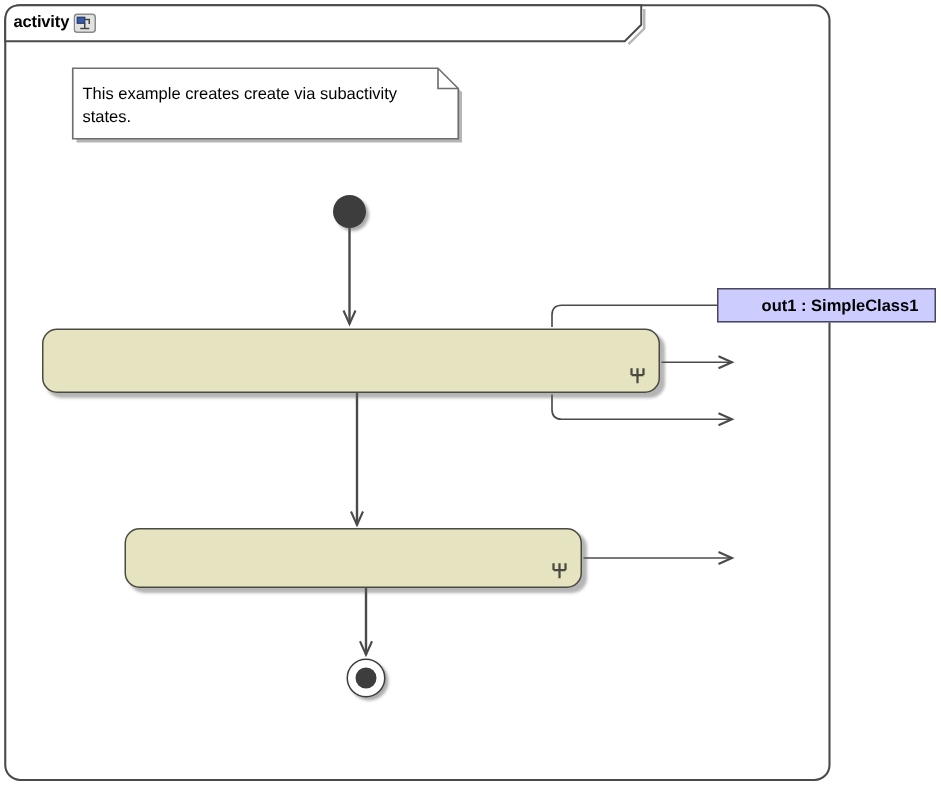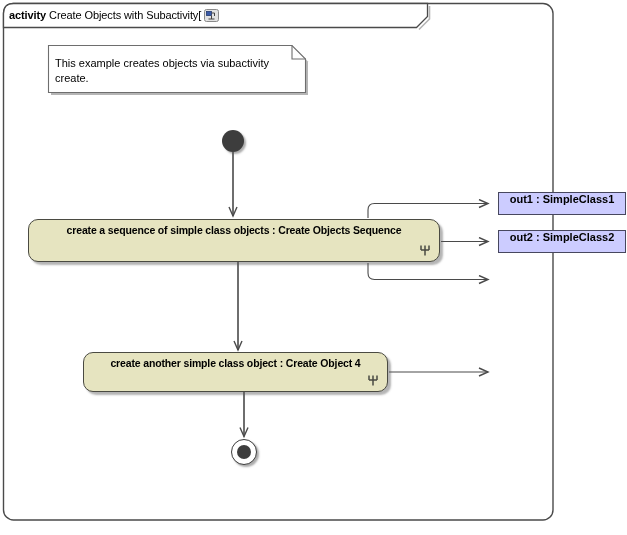--- a/index.html
+++ b/index.html
@@ -32,24 +32,24 @@
   .action1{left:28px;top:219px;width:412px;height:43px;}
   .action2{left:83px;top:352px;width:305px;height:40px;}
   .action-label{
     margin-top:4px;text-align:center;white-space:nowrap;
     font-size:10.5px;font-weight:bold;letter-spacing:-0.15px;
   }
   .rake{position:absolute;right:7px;bottom:4px;}
 
   
   .pin{
-    position:absolute;left:498px;width:126px;height:21px;z-index:2;
+    position:absolute;left:478px;width:126px;height:21px;z-index:2;
     box-sizing:content-box;background:#ccccff;border:1.2px solid #47475e;
-    display:flex;justify-content:center;
-    font-size:11px;font-weight:bold;white-space:nowrap;
+    display:flex;align-items:center;justify-content:center;
+    font-size:11px;font-weight:bold;white-space:nowrap;padding-left:18px;
   }
   .pin1{top:192px;}
   .pin2{top:230px;}
   .pin3{top:268px;}
   .pin4{top:361px;}
 
   
   .initial{
     position:absolute;left:222px;top:130px;width:22px;height:22px;z-index:2;
     background:#3d3d3d;border-radius:50%;
@@ -113,50 +113,44 @@
       <path d="M 368,263 L 368,273 Q 368,279.5 374.5,279.5 L 488,279.5" fill="none" stroke="#4a4a4a" stroke-width="1.1" marker-end="url(#openArrow)"></path>
     </g>
 
     <g>
       <line x1="389" y1="372" x2="488" y2="372" stroke="#4a4a4a" stroke-width="1.1" marker-end="url(#openArrow)"></line>
     </g>
   </svg>
 
   <div class="frame-title">
     <span class="kw">activity</span>
-    <span>Create Objects with Subactivity[</span>
     <svg width="15" height="15" viewBox="0 0 15 15">
       <rect x="0.5" y="1.5" width="14" height="12" rx="2" fill="#e2e2e2" stroke="#8a8a8a" stroke-width="1"></rect>
       <rect x="2.5" y="3.5" width="5" height="4" fill="#3a5aa8" stroke="#22386e" stroke-width="0.8"></rect>
       <path d="M 7.5,7.5 V 11 M 4.5,11 H 10.5 M 7.5,5 H 10.5 V 8" fill="none" stroke="#444" stroke-width="1"></path>
     </svg>
   </div>
 
-  <div class="note-text">This example creates objects via subactivity create.</div>
+  <div class="note-text">This example creates create via subactivity states.</div>
 
   <div class="initial"></div>
 
   <div class="action action1">
-    <div class="action-label">create a sequence of simple class objects : Create Objects Sequence</div>
     <svg class="rake" width="14" height="14" viewBox="0 0 14 14">
       <path d="M 3,2.5 V 7 M 7,2.5 V 7 M 11,2.5 V 7 M 3,7 H 11 M 7,7 V 12.5" fill="none" stroke="#4a4a42" stroke-width="1.5"></path>
     </svg>
   </div>
 
   <div class="action action2">
-    <div class="action-label">create another simple class object : Create Object 4</div>
     <svg class="rake" width="14" height="14" viewBox="0 0 14 14">
       <path d="M 3,2.5 V 7 M 7,2.5 V 7 M 11,2.5 V 7 M 3,7 H 11 M 7,7 V 12.5" fill="none" stroke="#4a4a42" stroke-width="1.5"></path>
     </svg>
   </div>
 
   <div class="pin pin1">
     <span>out1 : SimpleClass1</span>
-  </div>
-  <div class="pin pin2">
-    <span>out2 : SimpleClass2</span>
   </div>
 
   <div class="final">
     <div class="final-inner"></div>
   </div>
 
 </div>
 
 </body></html>

